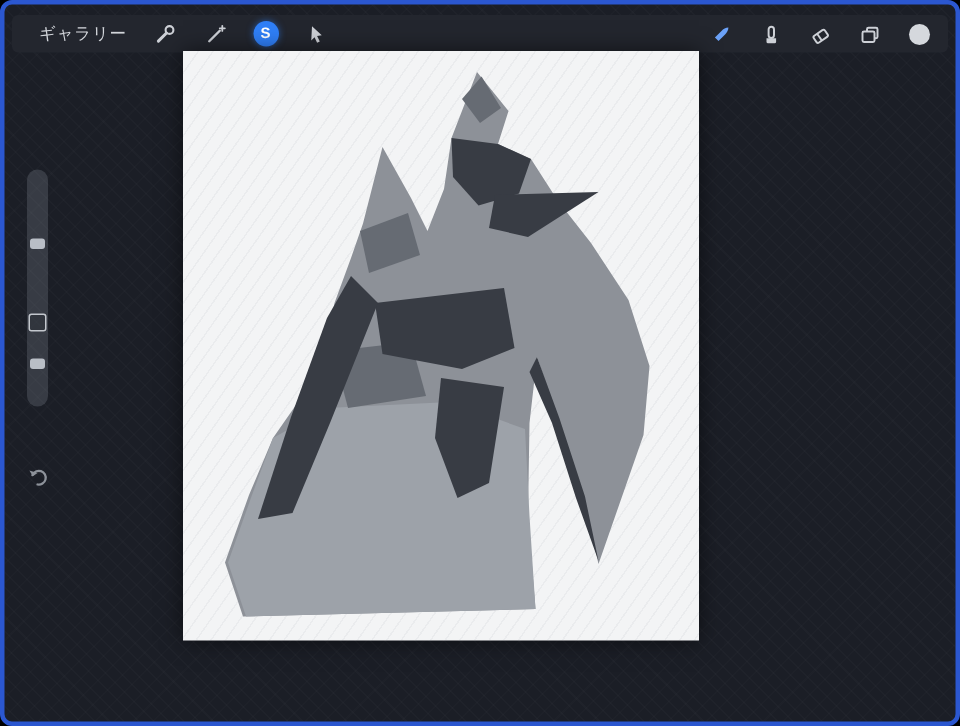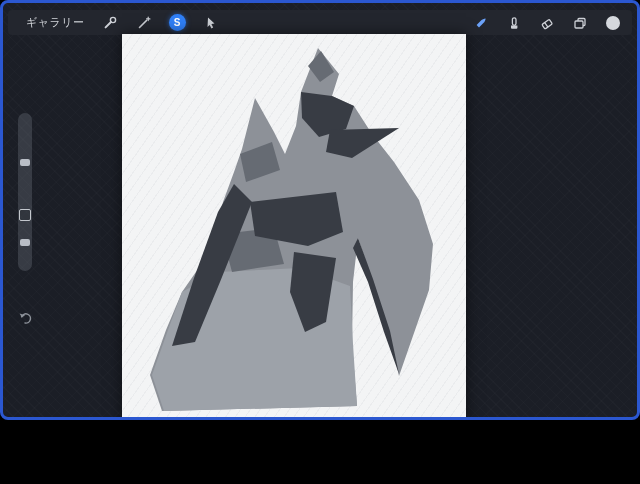--- a/index.html
+++ b/index.html
@@ -1,18 +1,18 @@
 <!DOCTYPE html>
 <html><head>
 <meta charset="utf-8">
 <style>
   html,body{margin:0;padding:0;background:#000;}
   body{font-family:"Liberation Sans","DejaVu Sans",sans-serif;}
   .frame{
-    position:relative;width:640px;height:420px;box-sizing:border-box;
+    position:relative;width:640px;height:484px;box-sizing:border-box;
     background:#1b1e26;border:3px solid #2b57d0;border-radius:8px;overflow:hidden;
     background-image:repeating-linear-gradient(45deg, rgba(255,255,255,0.018) 0 1px, transparent 1px 7px),
                      repeating-linear-gradient(-45deg, rgba(255,255,255,0.012) 0 1px, transparent 1px 9px);
   }
   
   .toolbar{
     position:absolute;left:5px;right:5px;top:7px;height:25px;
     background:#23262e;border-radius:4px;
     display:flex;align-items:center;justify-content:space-between;
   }

